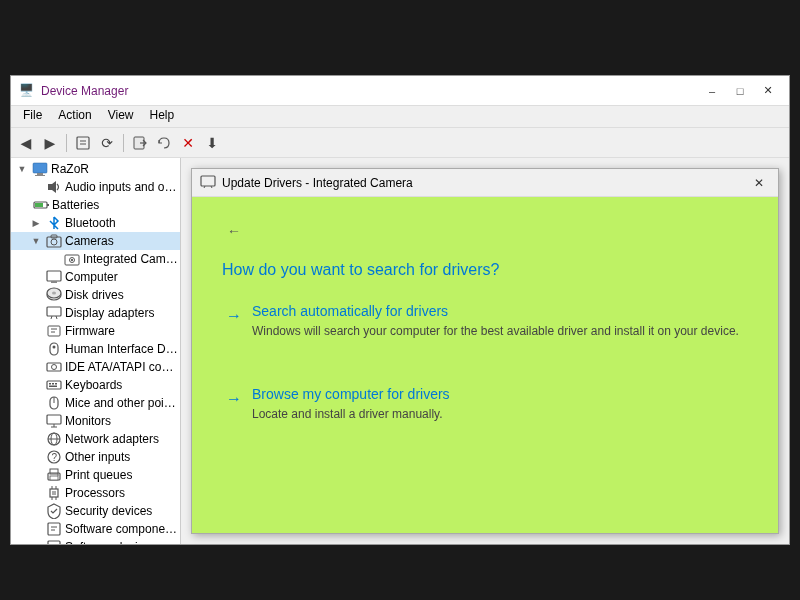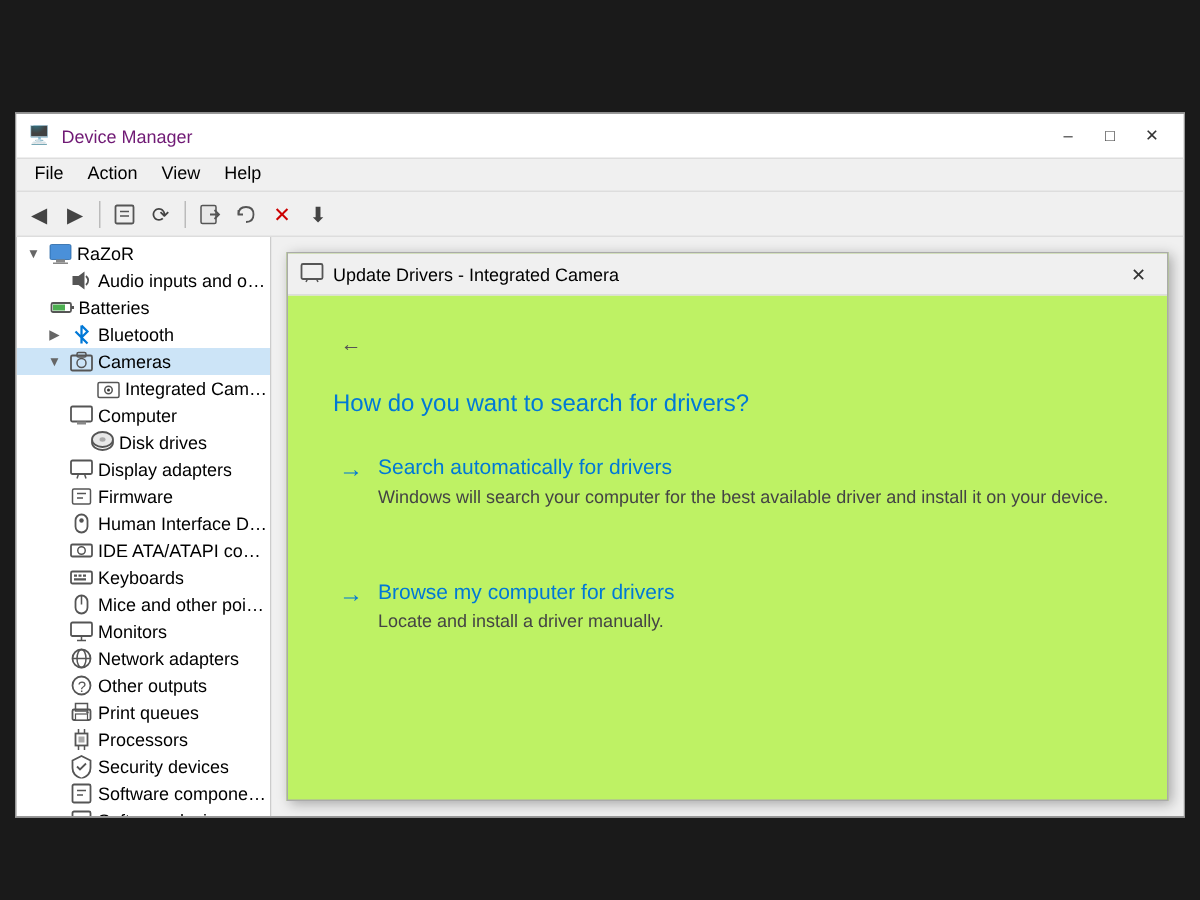--- a/index.html
+++ b/index.html
@@ -406,21 +406,21 @@
         <span class="expand-icon"></span>
         <span class="item-icon">
           <svg width="16" height="16" viewBox="0 0 16 16">
             <rect x="1" y="2" width="14" height="10" rx="1" fill="none" stroke="#555" stroke-width="1.2"></rect>
             <rect x="5" y="12" width="6" height="2" fill="#888"></rect>
           </svg>
         </span>
         <span class="item-label">Computer</span>
       </div>
 
-      <div class="tree-item" style="padding-left:32px;">
+      <div class="tree-item" style="padding-left:18px;">
         <span class="expand-icon"></span>
         <span class="item-icon">
           <svg width="16" height="16" viewBox="0 0 16 16">
             <ellipse cx="8" cy="8" rx="7" ry="5" fill="none" stroke="#555" stroke-width="1.2"></ellipse>
             <ellipse cx="8" cy="6" rx="7" ry="5" fill="#e8e8e8" stroke="#555" stroke-width="1.2"></ellipse>
             <ellipse cx="8" cy="6" rx="2" ry="1.5" fill="#aaa"></ellipse>
           </svg>
         </span>
         <span class="item-label">Disk drives</span>
       </div>
@@ -521,21 +521,21 @@
       </div>
 
       <div class="tree-item" style="padding-left:18px;">
         <span class="expand-icon"></span>
         <span class="item-icon">
           <svg width="16" height="16" viewBox="0 0 16 16">
             <circle cx="8" cy="8" r="6" fill="none" stroke="#555" stroke-width="1.2"></circle>
             <text x="5.5" y="12" font-size="10" fill="#555">?</text>
           </svg>
         </span>
-        <span class="item-label">Other outputs</span>
+        <span class="item-label">Other inputs</span>
       </div>
 
       <div class="tree-item" style="padding-left:18px;">
         <span class="expand-icon"></span>
         <span class="item-icon">
           <svg width="16" height="16" viewBox="0 0 16 16">
             <rect x="2" y="6" width="12" height="7" rx="1" fill="none" stroke="#555" stroke-width="1.2"></rect>
             <rect x="4" y="9" width="8" height="4" fill="#fff" stroke="#555" stroke-width="0.8"></rect>
             <rect x="4" y="2" width="8" height="5" fill="none" stroke="#555" stroke-width="1"></rect>
             <circle cx="12" cy="8" r="0.8" fill="#555"></circle>

